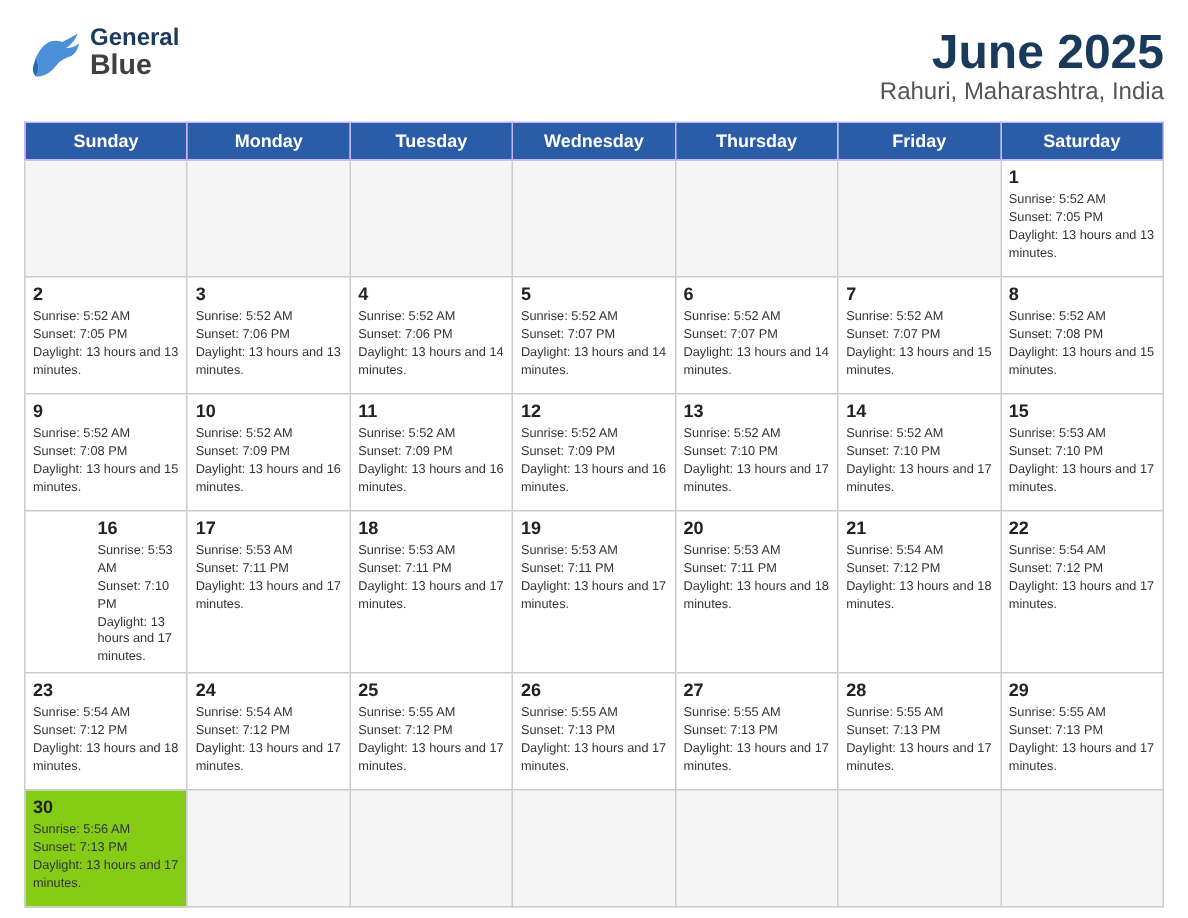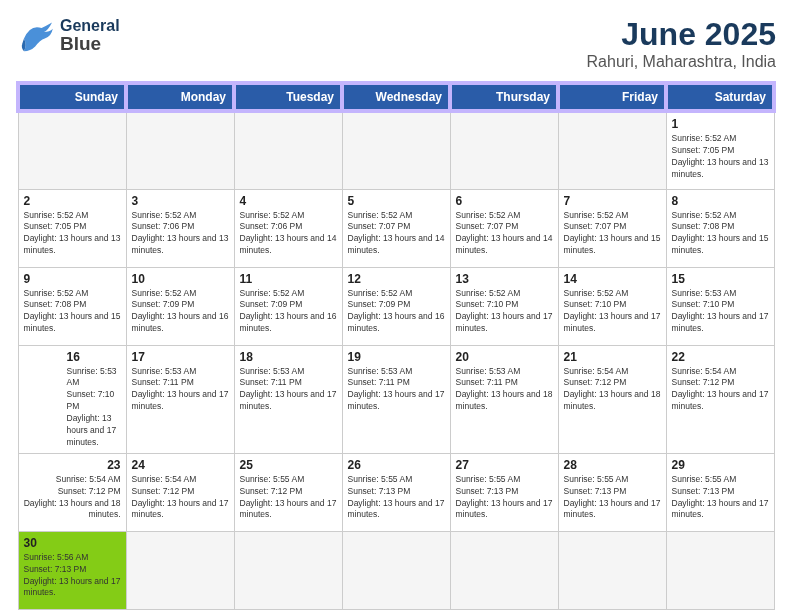--- a/index.html
+++ b/index.html
@@ -38,22 +38,22 @@
       width: 100%;
       border-collapse: collapse;
       border: 1px solid #ccc;
     }
     .calendar th {
       background: #2a5ca8;
       color: white;
       font-size: 12px;
       font-weight: bold;
       padding: 5px 6px;
-      text-align: right;
-      border: 4px solid #c4b5fd;
+      text-align: center;
+      border: 1px solid #c4b5fd;
     }
     .calendar td {
       vertical-align: top;
       border: 1px solid #ccc;
       padding: 4px 5px;
       width: calc(100% / 7);
       height: 78px;
       background: #fff;
     }
     .calendar tr:last-child td {
@@ -230,21 +230,21 @@
           <td style="background: rgb(255, 255, 255);">
             <span class="day-num">21</span>
             <div class="day-info">Sunrise: 5:54 AM<br>Sunset: 7:12 PM<br>Daylight: 13 hours and 18 minutes.</div>
           </td>
           <td style="background: rgb(255, 255, 255);">
             <span class="day-num">22</span>
             <div class="day-info">Sunrise: 5:54 AM<br>Sunset: 7:12 PM<br>Daylight: 13 hours and 17 minutes.</div>
           </td>
         </tr>
         <tr>
-          <td style="background: rgb(255, 255, 255); text-align: right;">
+          <td style="background: rgb(255, 255, 255);">
             <span class="day-num">23</span>
             <div class="day-info">Sunrise: 5:54 AM<br>Sunset: 7:12 PM<br>Daylight: 13 hours and 18 minutes.</div>
           </td>
           <td style="background: rgb(255, 255, 255);">
             <span class="day-num">24</span>
             <div class="day-info">Sunrise: 5:54 AM<br>Sunset: 7:12 PM<br>Daylight: 13 hours and 17 minutes.</div>
           </td>
           <td style="background: rgb(255, 255, 255);">
             <span class="day-num">25</span>
             <div class="day-info">Sunrise: 5:55 AM<br>Sunset: 7:12 PM<br>Daylight: 13 hours and 17 minutes.</div>

